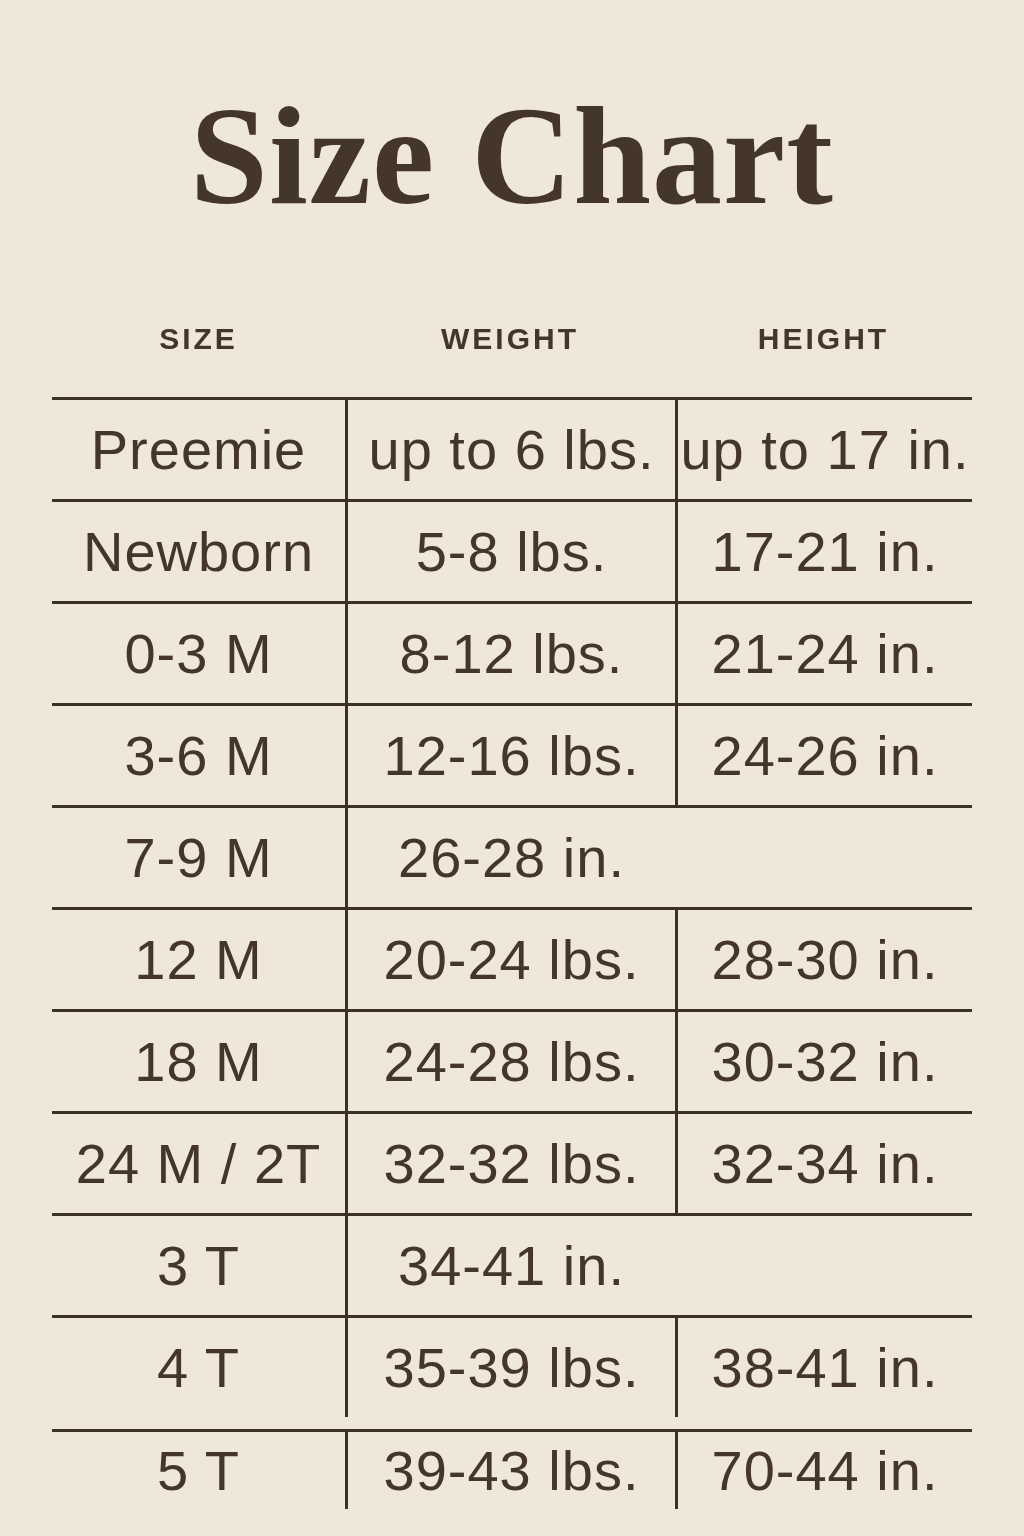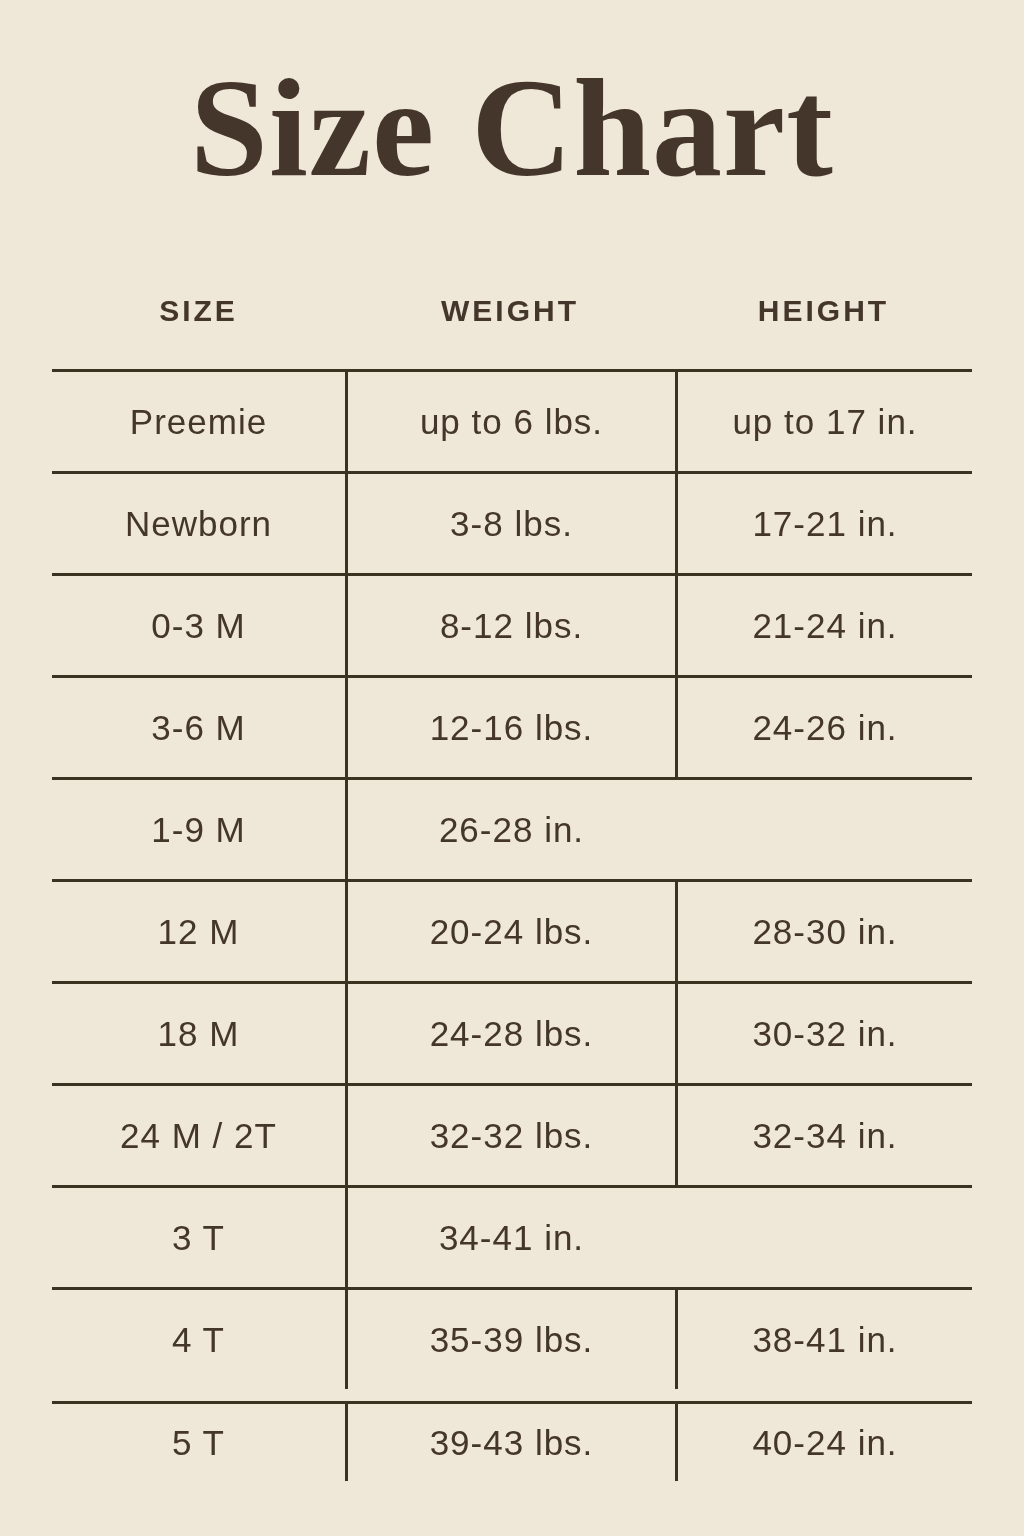--- a/index.html
+++ b/index.html
@@ -11,21 +11,21 @@
   html, body { margin: 0; padding: 0; }
   body {
     width: 1024px;
     height: 1536px;
     background: var(--bg);
     color: var(--ink);
     font-family: "Liberation Sans", sans-serif;
     overflow: hidden;
   }
   .title {
-    padding-top: 52px;
+    padding-top: 80px;
     font-family: "Liberation Serif", "DejaVu Serif", serif;
     font-weight: 700;
     font-size: 140px;
     line-height: 1.08;
     text-align: center;
     letter-spacing: 1px;
     color: var(--ink);
   }
   .header-row {
     margin: 82px 52px 0 52px;
@@ -49,21 +49,21 @@
     display: grid;
     grid-template-columns: 293px 330px 297px;
     height: 102px;
     border-top: 3px solid var(--line);
   }
   .row.last { height: 80px; margin-top: 12px; }
   .cell {
     display: flex;
     align-items: center;
     justify-content: center;
-    font-size: 35px;
+    font-size: 56px;
     letter-spacing: 1px;
     color: var(--ink);
     white-space: nowrap;
   }
   .cell + .cell { border-left: 3px solid var(--line); }
 </style>
 </head>
 <body>
 
 <div class="title">Size Chart</div>
@@ -75,35 +75,35 @@
 </div>
 
 <div class="size-table">
   <div class="row">
     <div class="cell">Preemie</div>
     <div class="cell">up to 6 lbs.</div>
     <div class="cell">up to 17 in.</div>
   </div>
   <div class="row">
     <div class="cell">Newborn</div>
-    <div class="cell">3-8 lbs.</div>
+    <div class="cell">5-8 lbs.</div>
     <div class="cell">17-21 in.</div>
   </div>
   <div class="row">
     <div class="cell">0-3 M</div>
     <div class="cell">8-12 lbs.</div>
     <div class="cell">21-24 in.</div>
   </div>
   <div class="row">
     <div class="cell">3-6 M</div>
     <div class="cell">12-16 lbs.</div>
     <div class="cell">24-26 in.</div>
   </div>
   <div class="row">
-    <div class="cell">1-9 M</div>
+    <div class="cell">7-9 M</div>
     <div class="cell">26-28 in.</div>
   </div>
   <div class="row">
     <div class="cell">12 M</div>
     <div class="cell">20-24 lbs.</div>
     <div class="cell">28-30 in.</div>
   </div>
   <div class="row">
     <div class="cell">18 M</div>
     <div class="cell">24-28 lbs.</div>
@@ -119,15 +119,15 @@
     <div class="cell">34-41 in.</div>
   </div>
   <div class="row">
     <div class="cell">4 T</div>
     <div class="cell">35-39 lbs.</div>
     <div class="cell">38-41 in.</div>
   </div>
   <div class="row last">
     <div class="cell">5 T</div>
     <div class="cell">39-43 lbs.</div>
-    <div class="cell">40-24 in.</div>
+    <div class="cell">70-44 in.</div>
   </div>
 </div>
 
 </body></html>

